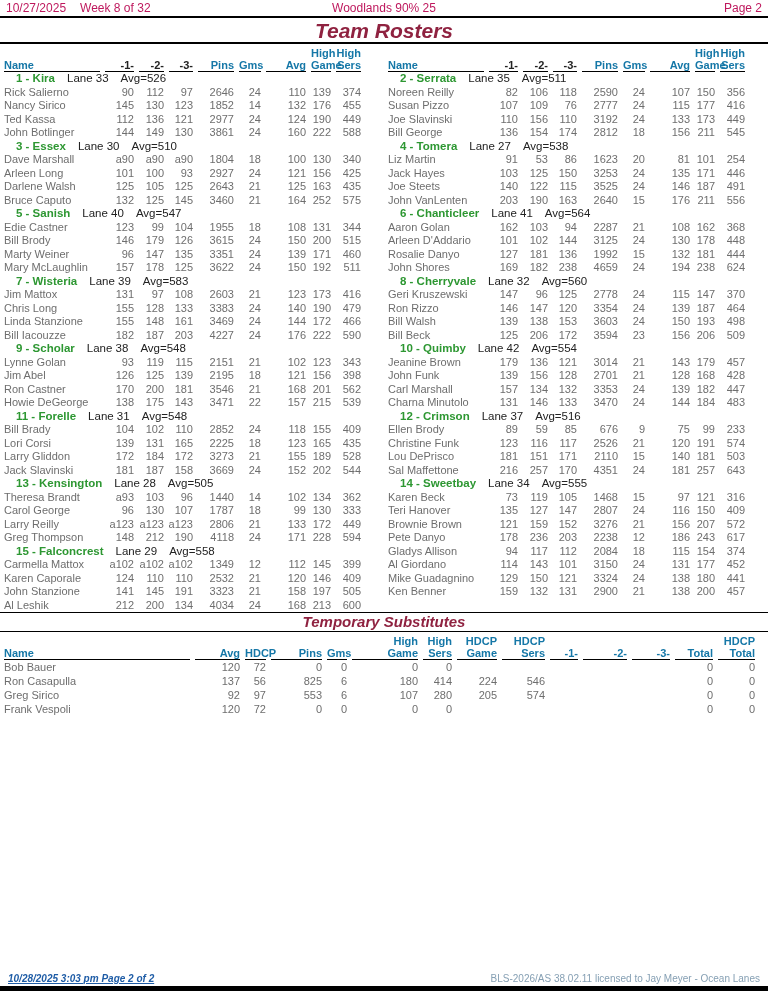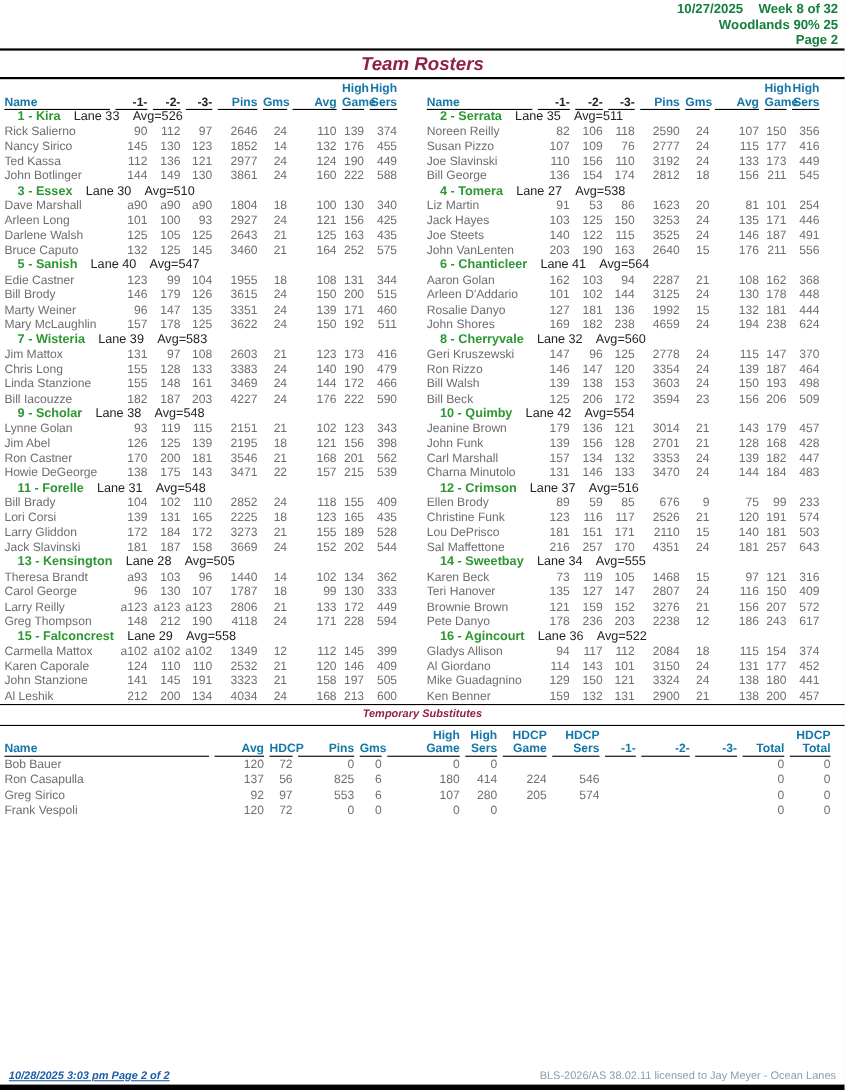--- a/index.html
+++ b/index.html
@@ -3,32 +3,32 @@
 <meta charset="utf-8">
 <style>
   html,body { margin:0; padding:0; background:#e8e8e8; }
   .page {
     position:relative; width:768px; height:991px; background:#ffffff;
     font-family:"Liberation Sans", sans-serif; overflow:hidden;
     -webkit-font-smoothing:antialiased;
   }
   
   .top {
-    display:flex; align-items:flex-end; font-weight:bold; font-size:12px; color:#15803d;
-    padding:1px 6px 1px 6px; border-bottom:2px solid #000;flex-direction:column;
+    display:flex; align-items:flex-end; font-weight:normal; font-size:12px; color:#be185d;
+    padding:1px 6px 1px 6px; border-bottom:2px solid #000;
   }
   .top .t-left  { flex:1; text-align:left; }
   .top .t-center{ flex:1; text-align:center; }
   .top .t-right { flex:1; text-align:right; }
   .top .wk { margin-left:14px; }
 
   
   .title {
     text-align:center; color:#8f2240; font-style:italic; font-weight:bold;
-    font-size:17px; line-height:22px; padding-top:2px; border-bottom:2px solid #000;
+    font-size:21px; line-height:22px; padding-top:2px; border-bottom:2px solid #000;
   }
 
   
   .roster-wrap { display:flex; }
   .roster-col { width:384px; }
   .grid9 {
     display:grid;
     grid-template-columns: 96px 34px 30px 29px 41px 27px 45px 25px 30px;
     padding-left:4px;
   }
@@ -44,21 +44,21 @@
   .tlane { color:#222; margin-left:12px; }
   .tavg  { color:#222; margin-left:12px; }
 
   .r-row { font-size:11px; line-height:13.5px; height:13.5px; color:#6e6e6e; }
   .cell { text-align:right; white-space:nowrap; overflow:hidden; }
   .cell.name { text-align:left; }
 
   
   .subs-title {
     text-align:center; color:#8f2240; font-style:italic; font-weight:bold;
-    font-size:10px; line-height:17px; border-top:1.5px solid #000; border-bottom:1.5px solid #000;
+    font-size:15px; line-height:17px; border-top:1.5px solid #000; border-bottom:1.5px solid #000;
     padding:0 0 1px 0;
   }
   .grid14 {
     display:grid;
     grid-template-columns: 186px 50px 26px 56px 25px 71px 34px 45px 48px 33px 49px 43px 43px 42px;
     padding-left:4px;
   }
   .subs-header { align-items:end; color:#1577a7; font-weight:bold; font-size:11px; line-height:12px; padding-top:3px; }
   .s-row { font-size:11px; line-height:14px; height:14px; color:#6e6e6e; }
 
@@ -849,21 +849,20 @@
             <div class="cell">236</div>
             <div class="cell">203</div>
             <div class="cell">2238</div>
             <div class="cell">12</div>
             <div class="cell">186</div>
             <div class="cell">243</div>
             <div class="cell">617</div>
           </div>
         </div>
         <div>
-          <div class="team-head"><span class="tname">16 - Agincourt</span><span class="tlane">Lane 36</span><span class="tavg">Avg=522</span></div>
           <div class="r-row grid9">
             <div class="cell name">Gladys Allison</div>
             <div class="cell">94</div>
             <div class="cell">117</div>
             <div class="cell">112</div>
             <div class="cell">2084</div>
             <div class="cell">18</div>
             <div class="cell">115</div>
             <div class="cell">154</div>
             <div class="cell">374</div>

